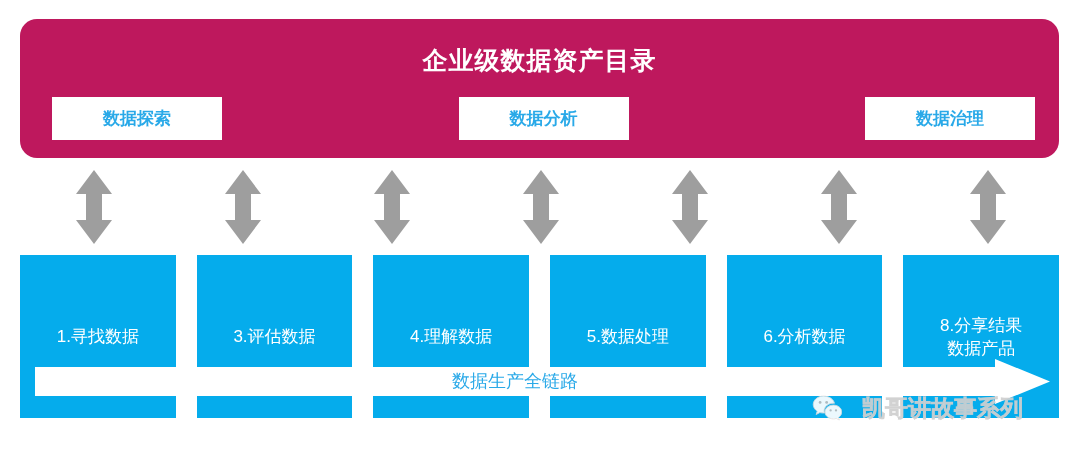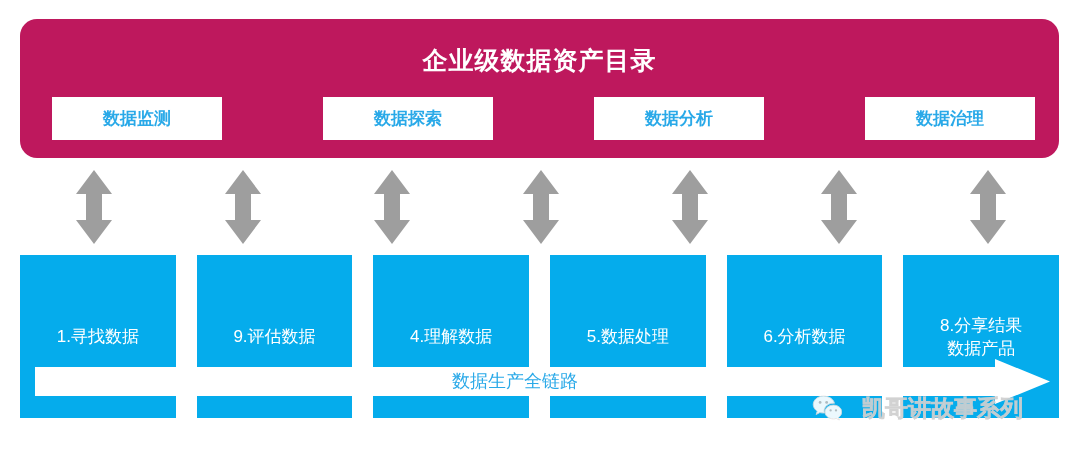--- a/index.html
+++ b/index.html
@@ -183,23 +183,20 @@
 </head>
 <body>
 
 <div id="canvas">
 
   <div class="platform-banner">
     <div class="platform-title">企业级数据资产目录</div>
 
     <div class="capability-row">
       <div class="capability-chip">
-        <span>数据监测</span>
-      </div>
-      <div class="capability-chip">
         <span>数据探索</span>
       </div>
       <div class="capability-chip">
         <span>数据分析</span>
       </div>
       <div class="capability-chip">
         <span>数据治理</span>
       </div>
     </div>
   </div>
@@ -240,21 +237,21 @@
         <polygon points="22,2 40,26 30,26 30,52 40,52 22,76 4,52 14,52 14,26 4,26" fill="#9E9E9E"></polygon>
       </svg>
     </div>
   </div>
 
   <div class="process-row">
     <div class="process-step">
       <span class="step-label">1.寻找数据</span>
     </div>
     <div class="process-step">
-      <span class="step-label">9.评估数据</span>
+      <span class="step-label">3.评估数据</span>
     </div>
     <div class="process-step">
       <span class="step-label">4.理解数据</span>
     </div>
     <div class="process-step">
       <span class="step-label">5.数据处理</span>
     </div>
     <div class="process-step">
       <span class="step-label">6.分析数据</span>
     </div>

